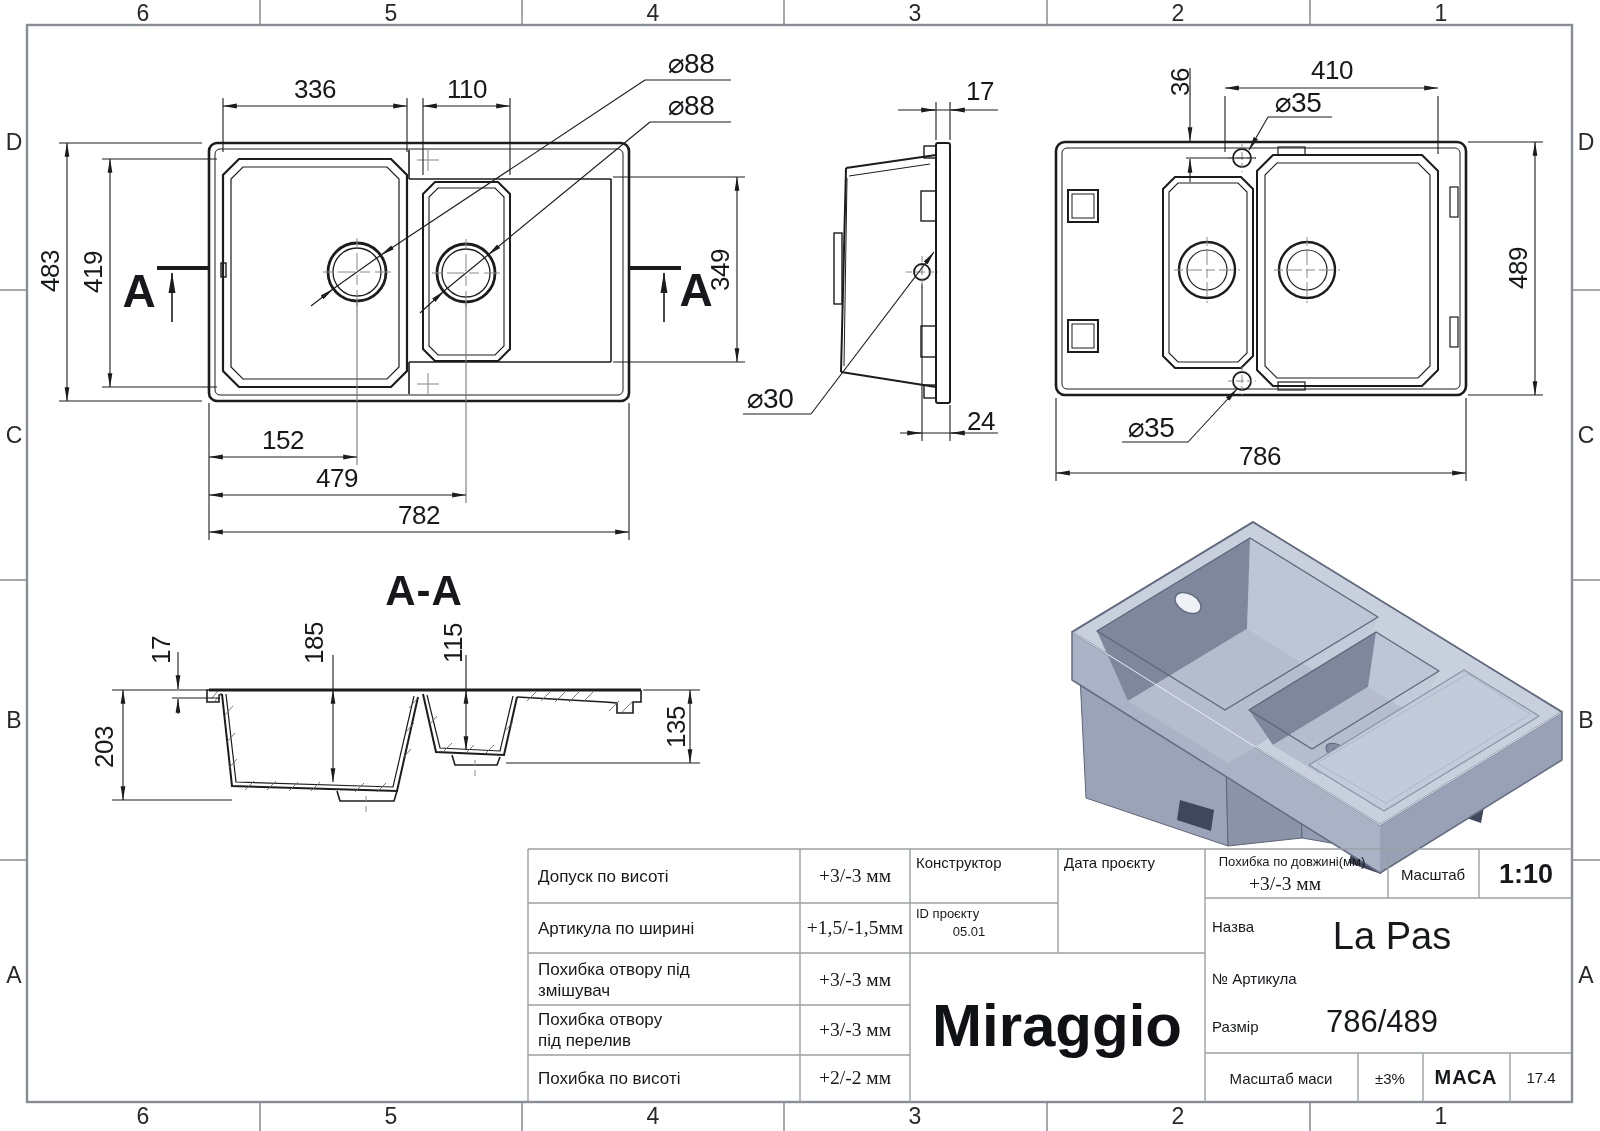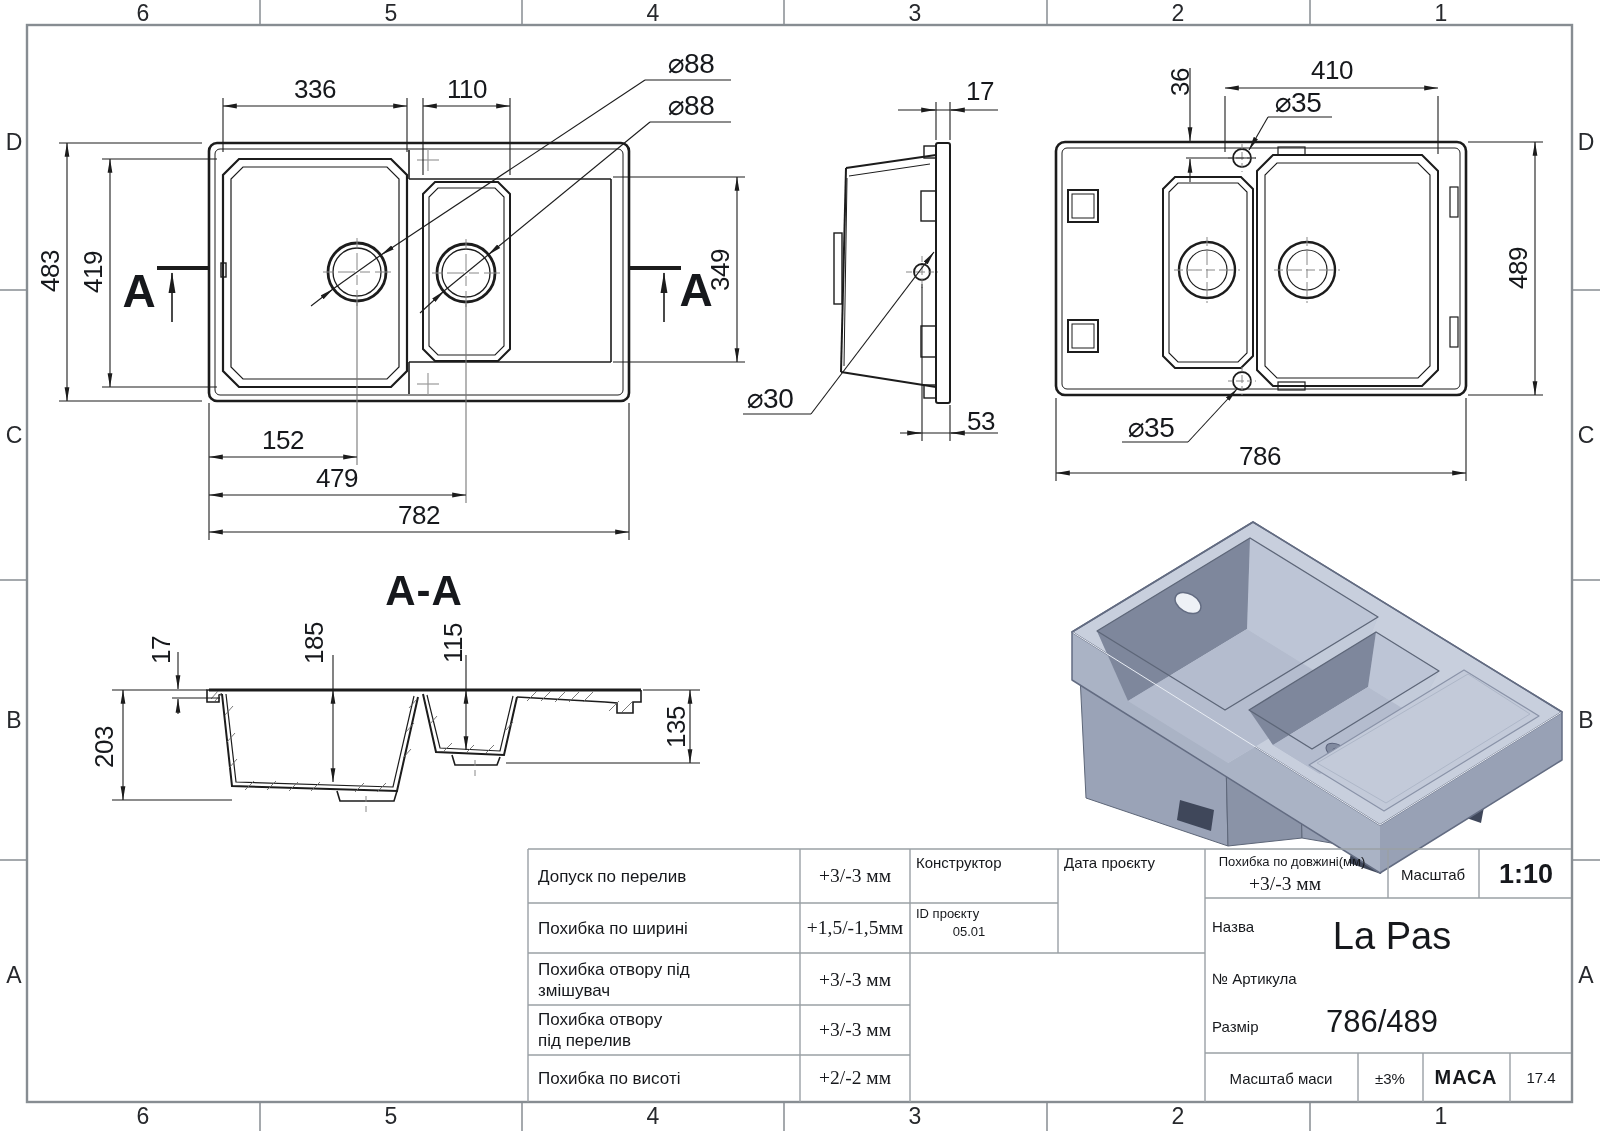--- a/index.html
+++ b/index.html
@@ -379,52 +379,53 @@
 <div class="t d26 rot" style="left:93px;top:272px">419</div>
 <div class="t d26 rot" style="left:720px;top:270px">349</div>
 <div class="t d26" style="left:283px;top:440px">152</div>
 <div class="t d26" style="left:337px;top:478px">479</div>
 <div class="t d26" style="left:419px;top:515px">782</div>
 <div class="t secA" style="left:139px;top:291px">A</div>
 <div class="t secA" style="left:696px;top:290px">A</div>
 
 <div class="t d26" style="left:980px;top:91px">17</div>
 <div class="t d28" style="left:770px;top:399px">⌀30</div>
-<div class="t d26" style="left:981px;top:421px">53</div>
+<div class="t d26" style="left:981px;top:421px">24</div>
 
 <div class="t d26 rot" style="left:1180px;top:82px">36</div>
 <div class="t d26" style="left:1332px;top:70px">410</div>
 <div class="t d28" style="left:1298px;top:103px">⌀35</div>
 <div class="t d28" style="left:1151px;top:428px">⌀35</div>
 <div class="t d26 rot" style="left:1518px;top:268px">489</div>
 <div class="t d26" style="left:1260px;top:456px">786</div>
 
 <div class="t secT" style="left:424px;top:591px">A-A</div>
 <div class="t d26 rot" style="left:161px;top:650px">17</div>
 <div class="t d26 rot" style="left:314px;top:643px">185</div>
 <div class="t d26 rot" style="left:453px;top:643px">115</div>
 <div class="t d26 rot" style="left:104px;top:747px">203</div>
 <div class="t d26 rot" style="left:676px;top:727px">135</div>
 
-<div class="t tb17 lt" style="left:538px;top:876px">Допуск по перелив</div>
-<div class="t tb17 lt" style="left:538px;top:928px">Похибка по ширині</div>
+<div class="t tb17 lt" style="left:538px;top:876px">Допуск по висоті</div>
+<div class="t tb17 lt" style="left:538px;top:928px">Артикула по ширині</div>
 <div class="t tb17 lt" style="left:538px;top:969px">Похибка отвору під</div>
 <div class="t tb17 lt" style="left:538px;top:990px">змішувач</div>
 <div class="t tb17 lt" style="left:538px;top:1019px">Похибка отвору</div>
 <div class="t tb17 lt" style="left:538px;top:1040px">під перелив</div>
 <div class="t tb17 lt" style="left:538px;top:1078px">Похибка по висоті</div>
 <div class="t tb19" style="left:855px;top:876px">+3/-3 мм</div>
 <div class="t tb19" style="left:855px;top:928px">+1,5/-1,5мм</div>
 <div class="t tb19" style="left:855px;top:980px">+3/-3 мм</div>
 <div class="t tb19" style="left:855px;top:1030px">+3/-3 мм</div>
 <div class="t tb19" style="left:855px;top:1078px">+2/-2 мм</div>
 <div class="t tb15 lt" style="left:916px;top:862px">Конструктор</div>
 <div class="t tb15 lt" style="left:1064px;top:862px">Дата проєкту</div>
 <div class="t tb13 lt" style="left:916px;top:913px">ID проєкту</div>
 <div class="t tb13" style="left:969px;top:931px">05.01</div>
+<div class="t logo" style="left:1057px;top:1026px">Miraggio</div>
 <div class="t tb13" style="left:1292px;top:861px">Похибка по довжині(мм)</div>
 <div class="t tb19" style="left:1285px;top:884px">+3/-3 мм</div>
 <div class="t tb15" style="left:1433px;top:874px">Масштаб</div>
 <div class="t big27" style="left:1526px;top:874px">1:10</div>
 <div class="t tb15 lt" style="left:1212px;top:926px">Назва</div>
 <div class="t big38" style="left:1392px;top:936px">La Pas</div>
 <div class="t tb15 lt" style="left:1212px;top:978px">№ Артикула</div>
 <div class="t tb15 lt" style="left:1212px;top:1026px">Размір</div>
 <div class="t big31" style="left:1382px;top:1021px">786/489</div>
 <div class="t tb15" style="left:1281px;top:1078px">Масштаб маси</div>

